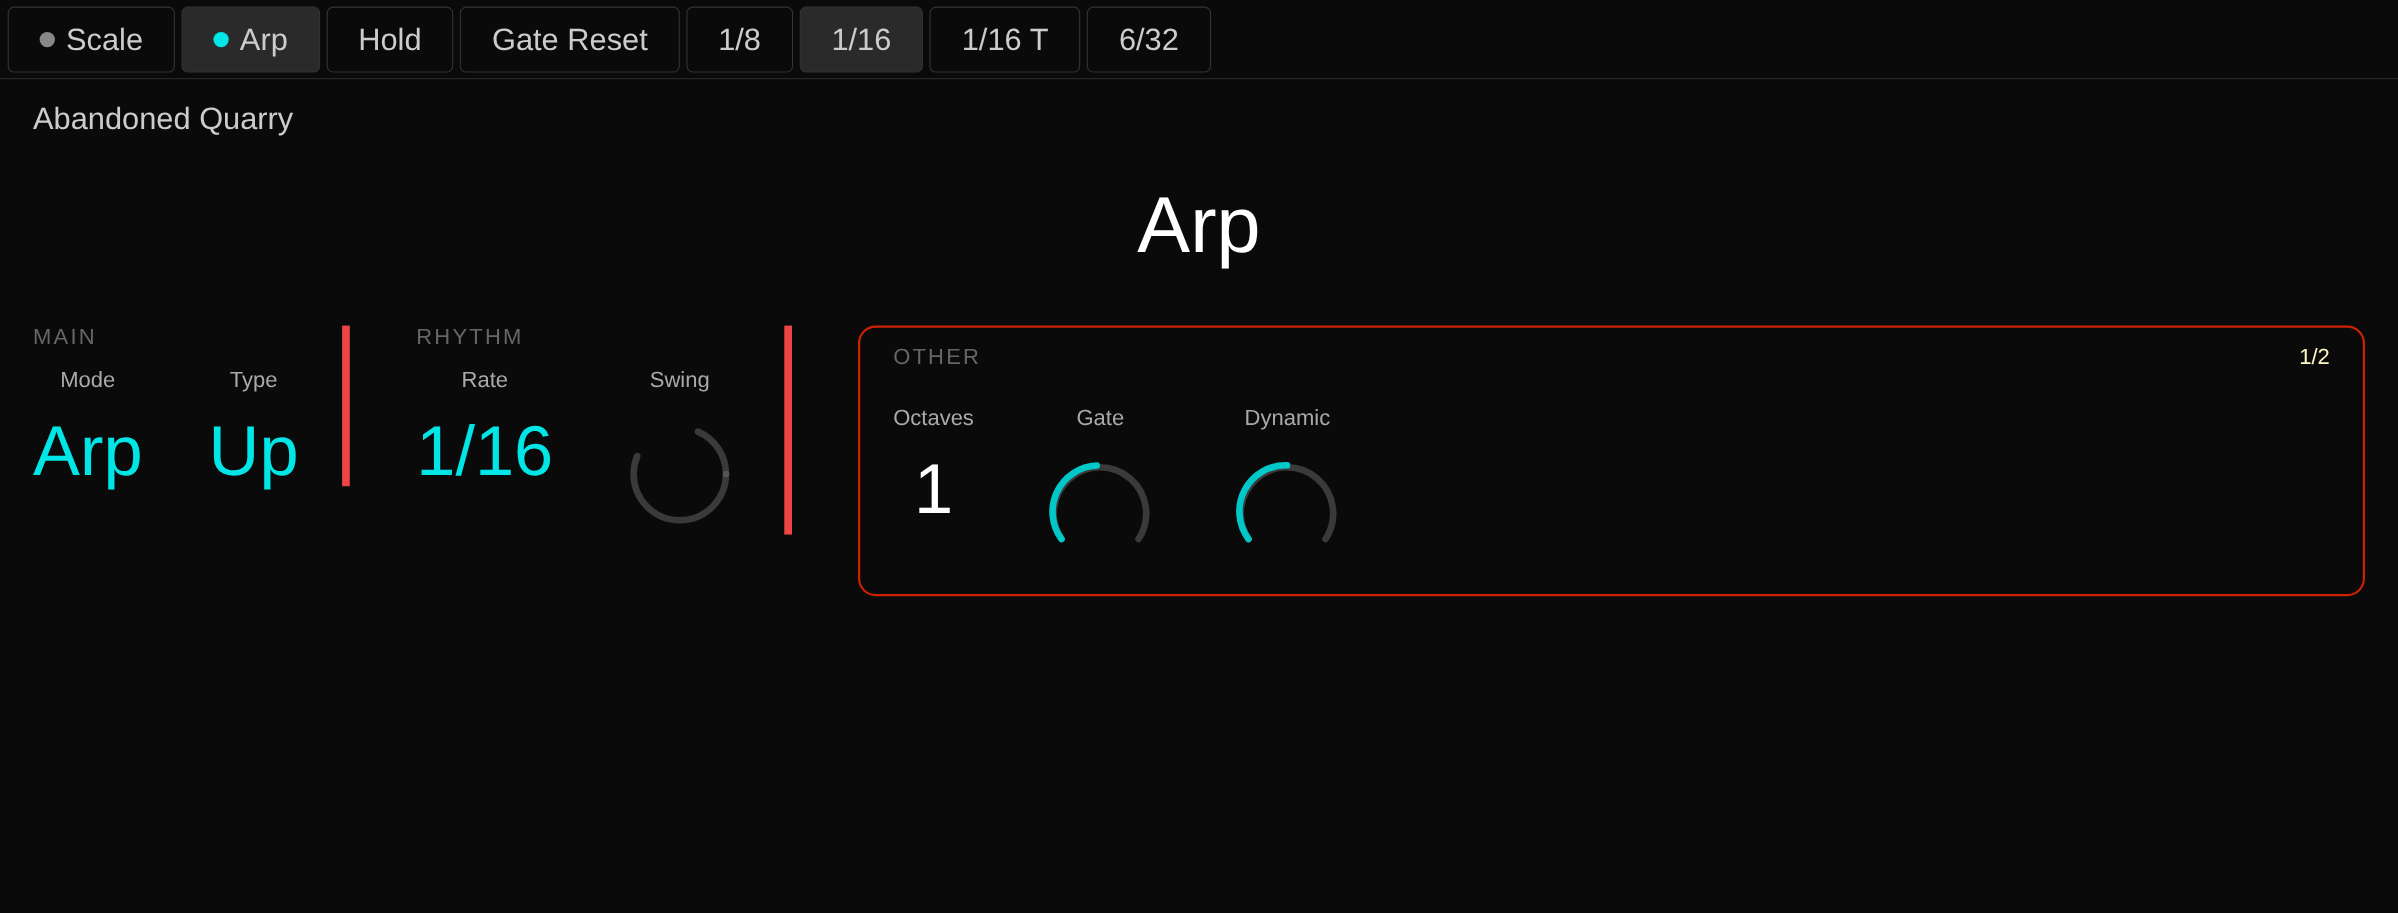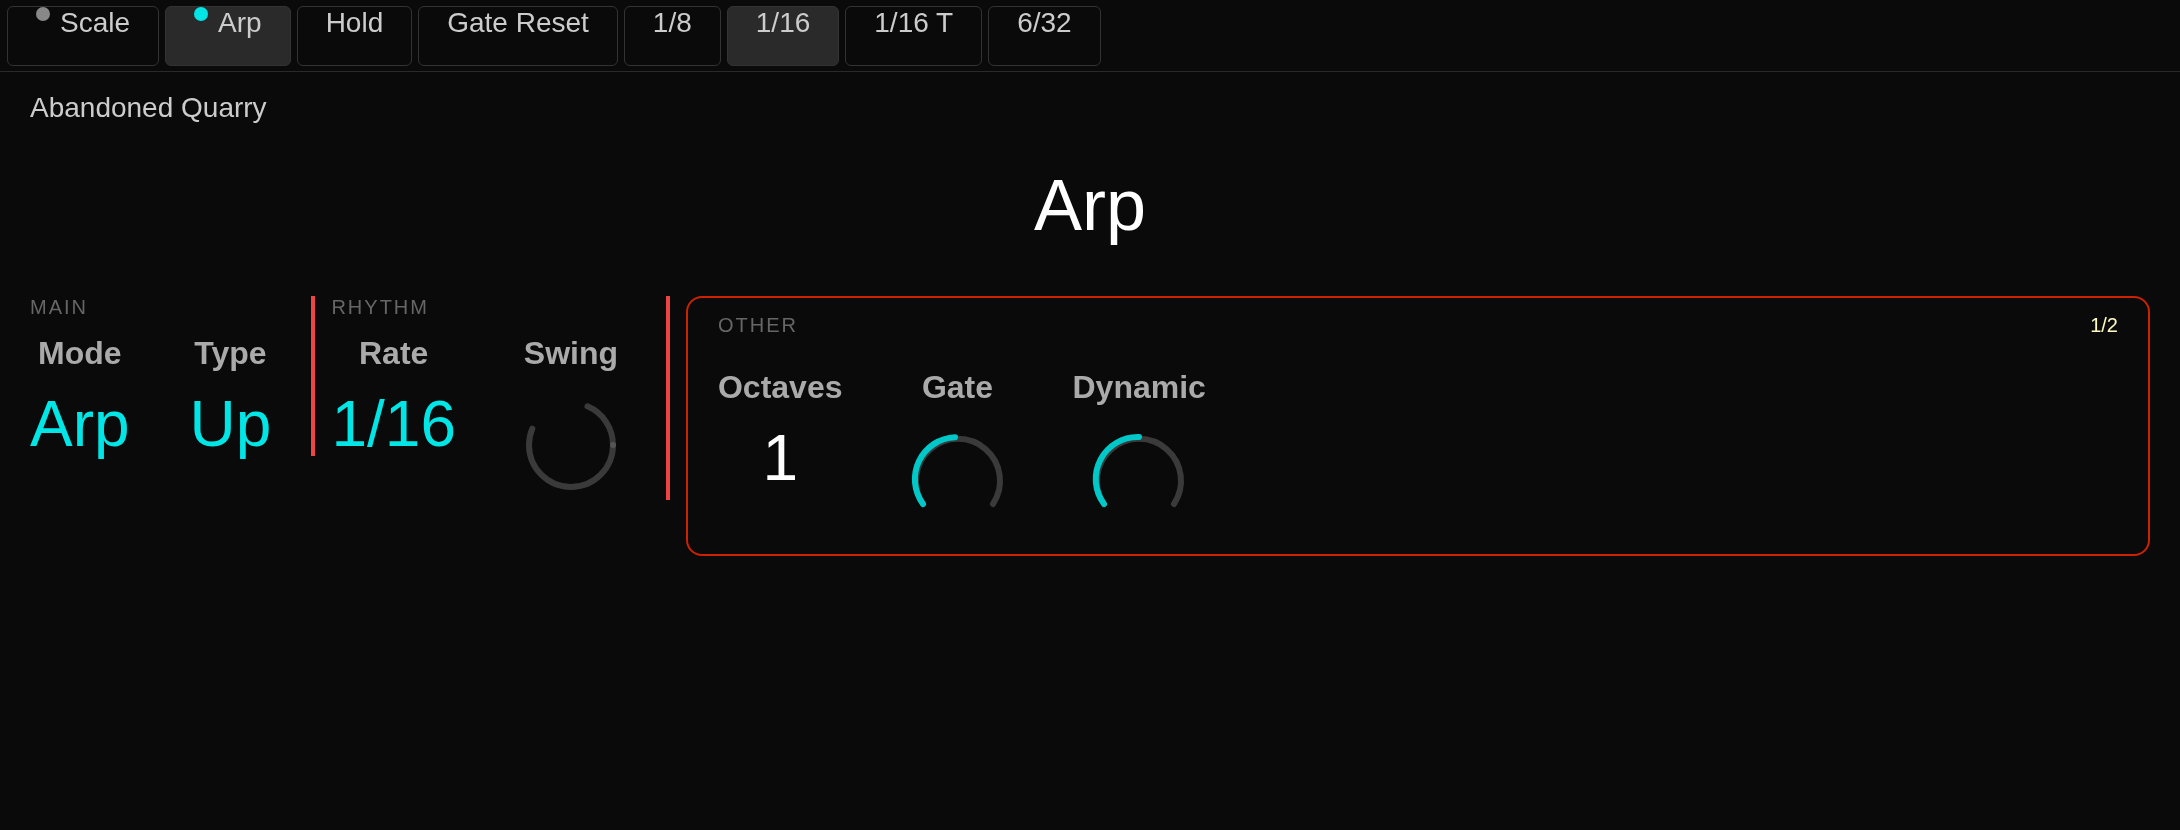--- a/index.html
+++ b/index.html
@@ -16,21 +16,21 @@
     .top-nav {
       display: flex;
       align-items: center;
       border-bottom: 1px solid #2a2a2a;
       height: 72px;
       padding: 0 4px;
     }
 
     .nav-btn {
       display: flex;
-      align-items: flex-start;
+      align-items: center;
       justify-content: center;
       gap: 10px;
       height: 60px;
       padding: 0 28px;
       border: 1px solid #333;
       border-radius: 6px;
       margin: 0 3px;
       background: transparent;
       color: #ccc;
       font-size: 28px;
@@ -75,22 +75,22 @@
     .controls-row {
       display: flex;
       align-items: flex-start;
       gap: 0;
     }
 
     .section-group {
       display: flex;
       flex-direction: column;
       padding: 0 40px 0 0;
-      border-right: 4px solid #ef4444;
-      margin-right: 16px;
+      border-right: 7px solid #ef4444;
+      margin-right: 60px;
     }
 
     .section-group:last-child {
       border-right: none;
     }
 
     .section-label {
       font-size: 20px;
       color: #666;
       letter-spacing: 2px;
@@ -105,23 +105,22 @@
     }
 
     .control-item {
       display: flex;
       flex-direction: column;
       align-items: center;
       gap: 20px;
     }
 
     .control-label {
-      font-size: 32px;
+      font-size: 20px;
       color: #aaa;
-      font-weight: bold;
     }
 
     .control-value {
       font-size: 64px;
       color: #00e5e5;
       font-weight: 300;
       line-height: 1;
     }
 
     .control-value.white {

